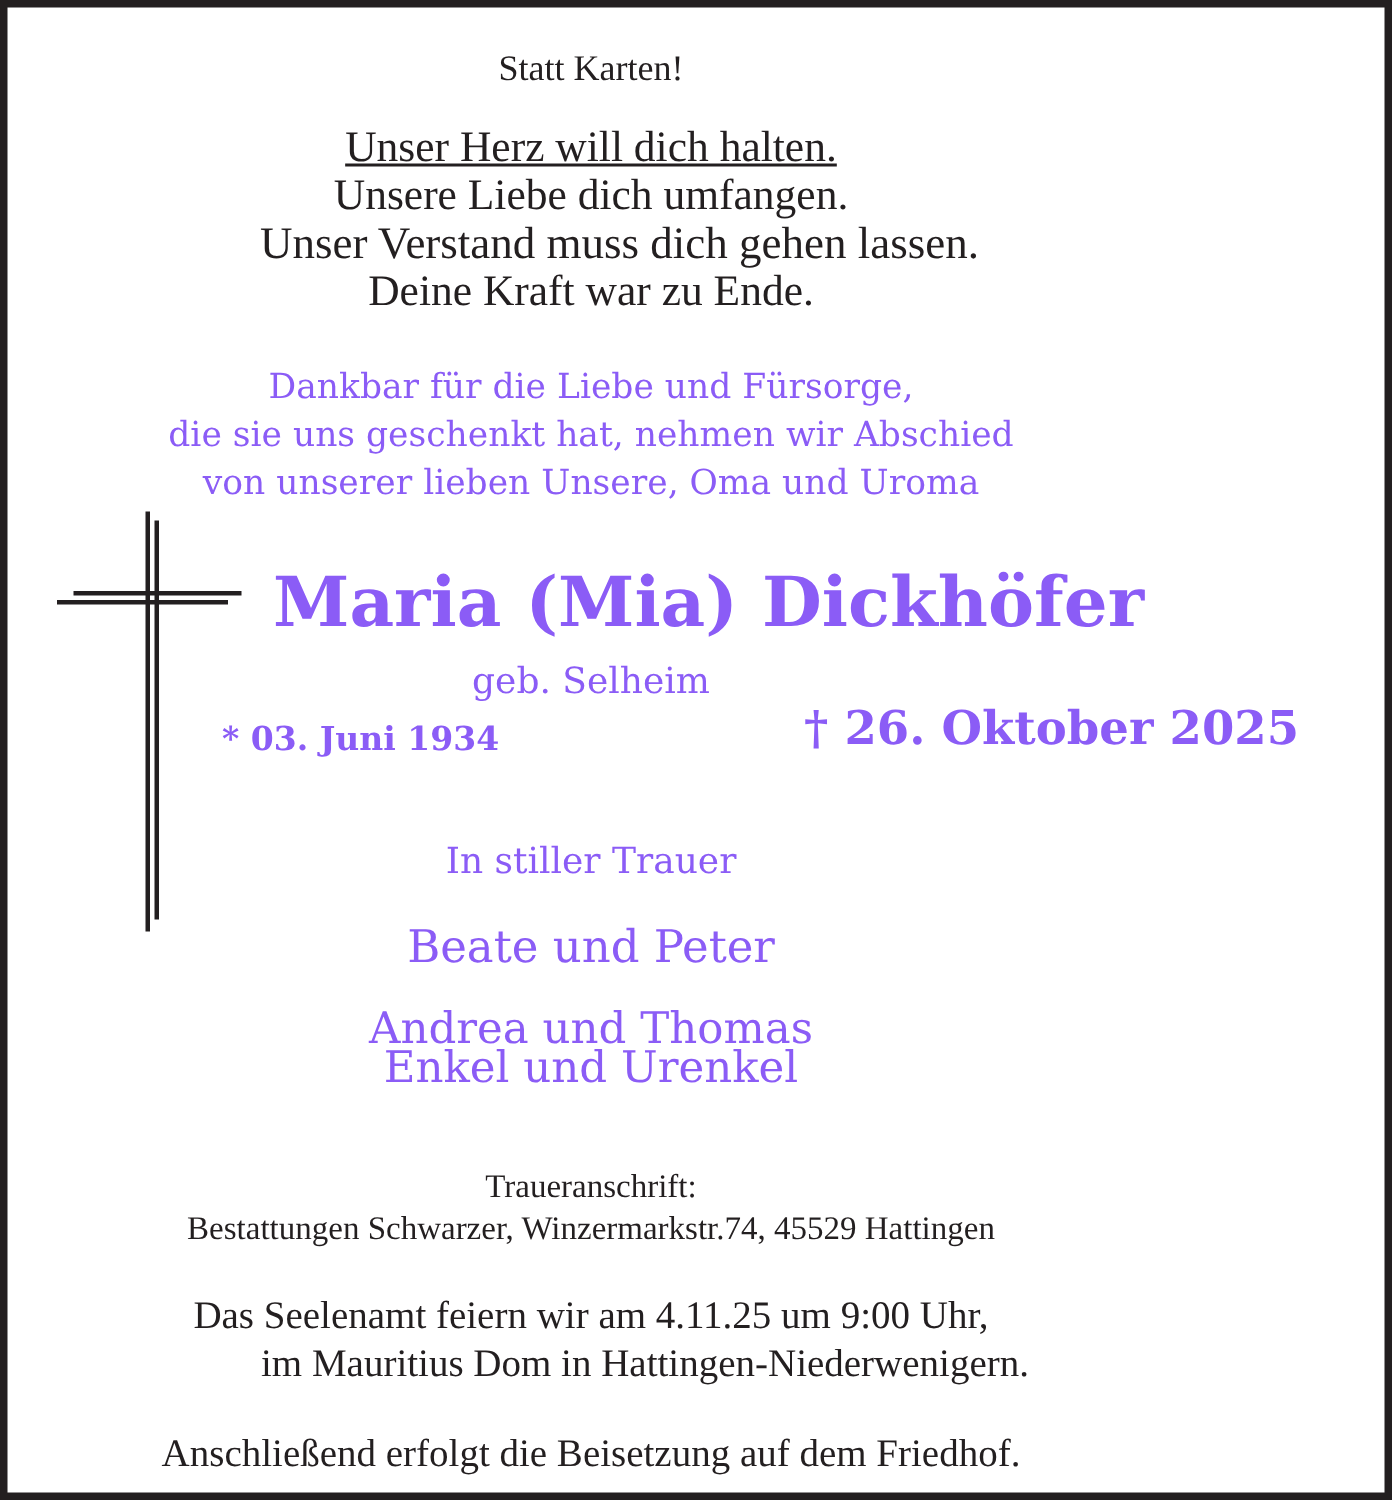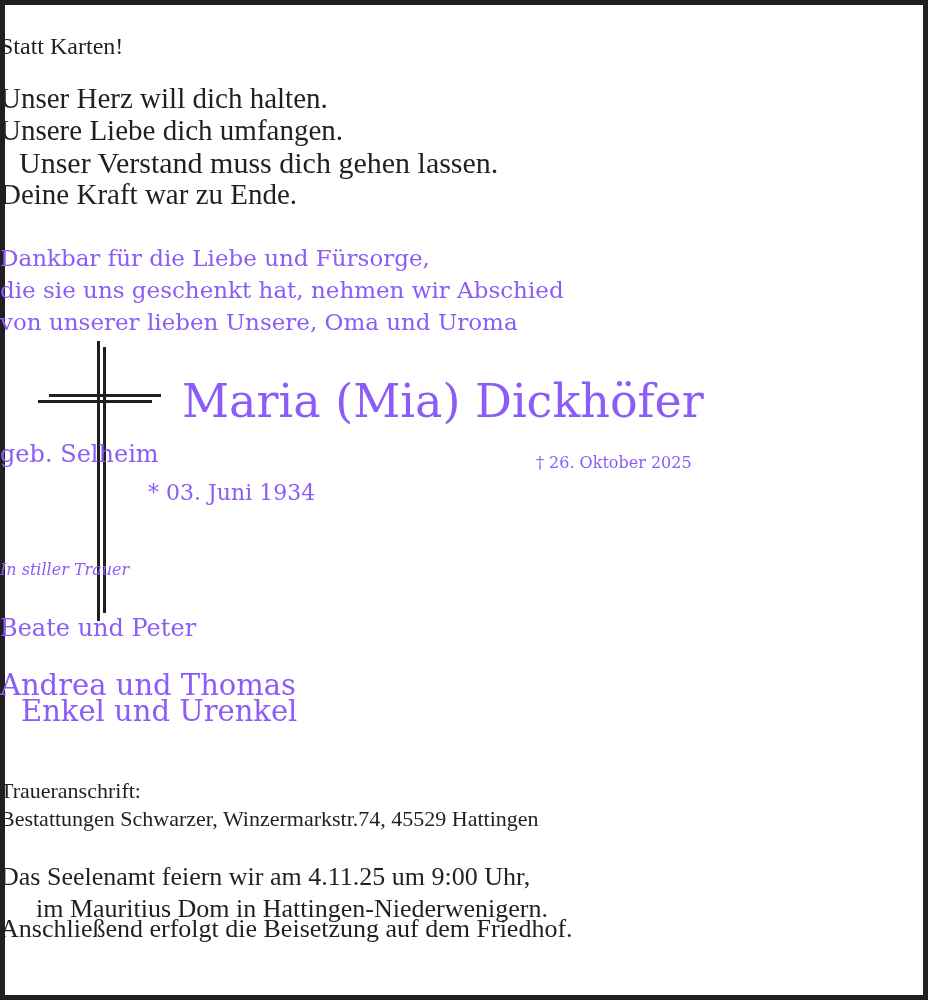--- a/index.html
+++ b/index.html
@@ -3,36 +3,36 @@
 <meta charset="utf-8">
 <style>
   html, body { margin: 0; padding: 0; background: #ffffff; }
   body { width: 928px; height: 1000px; position: relative; overflow: hidden; }
   .frame {
     position: absolute; left: 0; top: 0; width: 928px; height: 1000px;
     box-sizing: border-box; border: 5px solid #231f20; background: #fff;
   }
   .serif { font-family: "DejaVu Serif", "Liberation Serif", serif; color: #8b5cf6; }
   .cond { font-family: "Liberation Serif", "DejaVu Serif", serif; color: #231f20; }
-  .line { position: absolute; left: 0; width: 788px; white-space: nowrap; }
-  .abs { position: absolute; white-space: nowrap; }
+  .line { position: absolute; left: 0; width: 788px; text-align: center; white-space: nowrap; }
+  .abs { position: absolute; white-space: nowrap; font-weight: bold; }
   .cross-v1 { position: absolute; left: 97px; top: 341px; width: 3px; height: 280px; background: #231f20; }
   .cross-v2 { position: absolute; left: 103px; top: 347px; width: 3px; height: 266px; background: #231f20; }
   .cross-h1 { position: absolute; left: 49px; top: 394px; width: 112px; height: 3px; background: #231f20; }
   .cross-h2 { position: absolute; left: 38px; top: 400px; width: 114px; height: 3px; background: #231f20; }
 </style>
 </head>
 <body>
 
 <div class="frame"></div>
 
 <div class="line cond" style="top:33px;font-size:24px;">Statt Karten!</div>
 
 <div>
-  <div class="line cond" style="top:82px;font-size:29px;">Unser Herz will dich halten.</div>
+  <div class="line cond" style="top:82px;font-size:29px;text-decoration:underline;">Unser Herz will dich halten.</div>
   <div class="line cond" style="top:114px;font-size:29px;">Unsere Liebe dich umfangen.</div>
   <div class="line cond" style="top:146px;font-size:30px;margin-left:19px;">Unser Verstand muss dich gehen lassen.</div>
   <div class="line cond" style="top:178px;font-size:29px;font-family:Liberation Serif, serif;">Deine Kraft war zu Ende.</div>
 </div>
 
 <div>
   <div class="line serif" style="top:245px;font-size:23px;">Dankbar für die Liebe und Fürsorge,</div>
   <div class="line serif" style="top:277px;font-size:23px;">die sie uns geschenkt hat, nehmen wir Abschied</div>
   <div class="line serif" style="top:309px;font-size:23px;">von unserer lieben Unsere, Oma und Uroma</div>
 </div>
@@ -40,27 +40,27 @@
 <div>
   <div class="cross-v1"></div>
   <div class="cross-v2"></div>
   <div class="cross-h1"></div>
   <div class="cross-h2"></div>
 </div>
 
 <div class="abs serif" style="left:182px;top:374px;font-size:46px;">Maria (Mia) Dickhöfer</div>
 <div class="line serif" style="top:440px;font-size:24px;left:0;">geb. Selheim</div>
 <div class="abs serif" style="left:148px;top:480px;font-size:22px;">* 03. Juni 1934</div>
-<div class="abs serif" style="left:536px;top:453px;font-size:16px;">† 26. Oktober 2025</div>
+<div class="abs serif" style="left:536px;top:468px;font-size:31px;">† 26. Oktober 2025</div>
 
-<div class="line serif" style="top:560px;font-size:16px;font-style:italic;">In stiller Trauer</div>
+<div class="line serif" style="top:560px;font-size:24px;">In stiller Trauer</div>
 <div>
-  <div class="line serif" style="top:614px;font-size:24px;">Beate und Peter</div>
+  <div class="line serif" style="top:614px;font-size:30px;">Beate und Peter</div>
   <div class="line serif" style="top:654px;font-size:29px;margin-top:14px;">Andrea und Thomas</div>
-  <div class="line serif" style="top:694px;font-size:29px;padding-left:21px;">Enkel und Urenkel</div>
+  <div class="line serif" style="top:694px;font-size:29px;">Enkel und Urenkel</div>
 </div>
 
 <div class="line cond" style="top:778px;font-size:22px;">Traueranschrift:</div>
 <div class="line cond" style="top:806px;font-size:22px;">Bestattungen Schwarzer, Winzermarkstr.74, 45529 Hattingen</div>
 
 <div class="line cond" style="top:862px;font-size:26px;">Das Seelenamt feiern wir am 4.11.25 um 9:00 Uhr,</div>
 <div class="line cond" style="top:894px;font-size:26px;padding-left:36px;">im Mauritius Dom in Hattingen-Niederwenigern.</div>
-<div class="line cond" style="top:914px;font-size:26px;">Anschließend erfolgt die Beisetzung auf dem Friedhof.</div>
+<div class="line cond" style="top:954px;font-size:26px;">Anschließend erfolgt die Beisetzung auf dem Friedhof.</div>
 
 </body></html>

